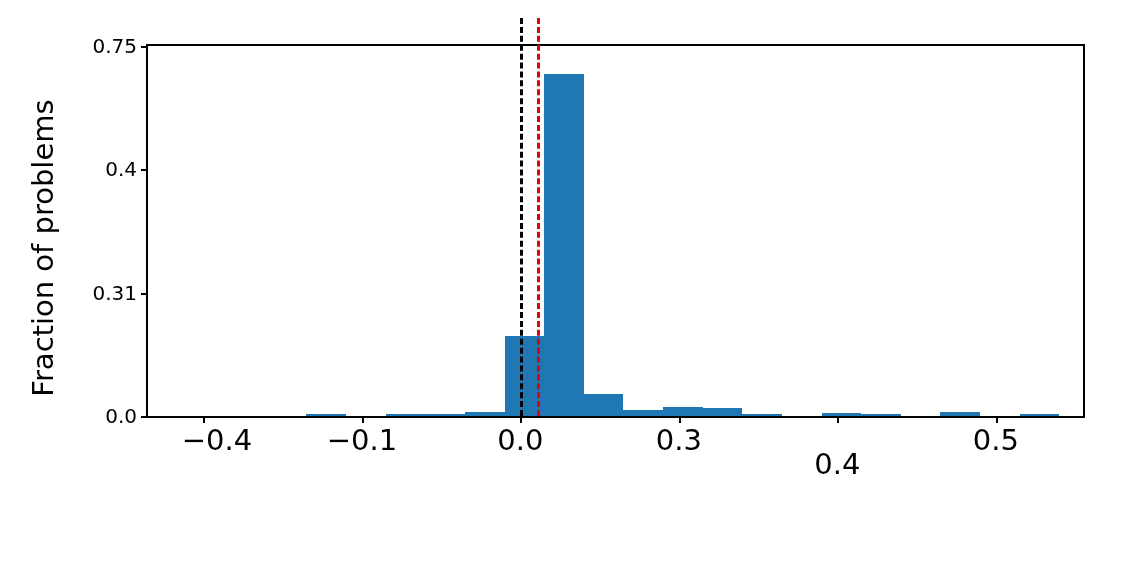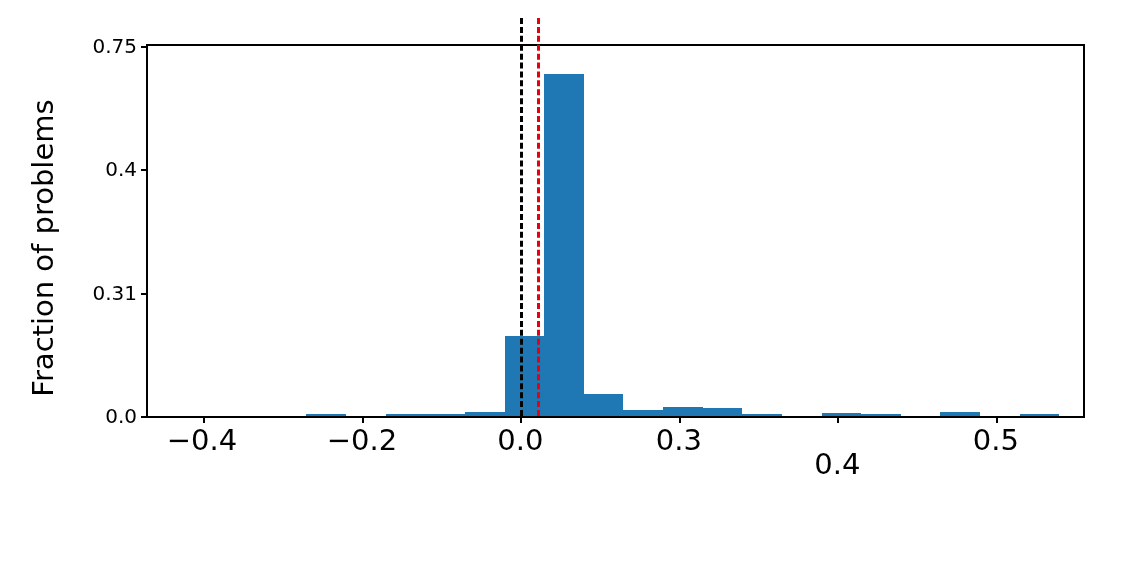--- a/index.html
+++ b/index.html
@@ -131,23 +131,23 @@
         <div class="hist-bar" style="left: 554.661px; width: 39.6186px; height: 7.89333px; background: rgb(31, 119, 180);"></div>
         <div class="hist-bar" style="left: 594.28px; width: 39.6186px; height: 2px; background: rgb(31, 119, 180);"></div>
         <div class="hist-bar" style="left: 673.517px; width: 39.6186px; height: 2.96px; background: rgb(31, 119, 180);"></div>
         <div class="hist-bar" style="left: 713.136px; width: 39.6186px; height: 2px; background: rgb(31, 119, 180);"></div>
         <div class="hist-bar" style="left: 792.373px; width: 39.6186px; height: 3.94667px; background: rgb(31, 119, 180);"></div>
         <div class="hist-bar" style="left: 871.61px; width: 39.6186px; height: 2px; background: rgb(31, 119, 180);"></div>
       </div>
   <div class="vline black" style="left: 372.415px; border-left-color: rgb(0, 0, 0);"></div>
       <div class="vline red" style="left: 388.659px; border-left-color: rgb(232, 0, 11);"></div>
       <div class="xtick" style="left: 55.4661px;"></div>
-      <div class="xticklabel" style="left: 54px;">−0.4</div>
+      <div class="xticklabel" style="left: 69px;">−0.4</div>
       <div class="xtick" style="left: 213.941px;"></div>
-      <div class="xticklabel" style="left: 213.941px;">−0.2</div>
+      <div class="xticklabel" style="left: 213.941px;">−0.1</div>
       <div class="xtick" style="left: 372.415px;"></div>
       <div class="xticklabel" style="left: 372.415px;">0.0</div>
       <div class="xtick" style="left: 530.89px;"></div>
       <div class="xticklabel" style="left: 530.89px;">0.3</div>
       <div class="xtick" style="left: 689.364px;"></div>
       <div class="xticklabel" style="left: 689.364px; margin-top: 24px;">0.4</div>
       <div class="xtick" style="left: 847.839px;"></div>
       <div class="xticklabel" style="left: 847.839px;">0.5</div>
       <div class="ytick" style="top: 370px;"></div>
       <div class="yticklabel" style="top: 370px;">0.0</div>

